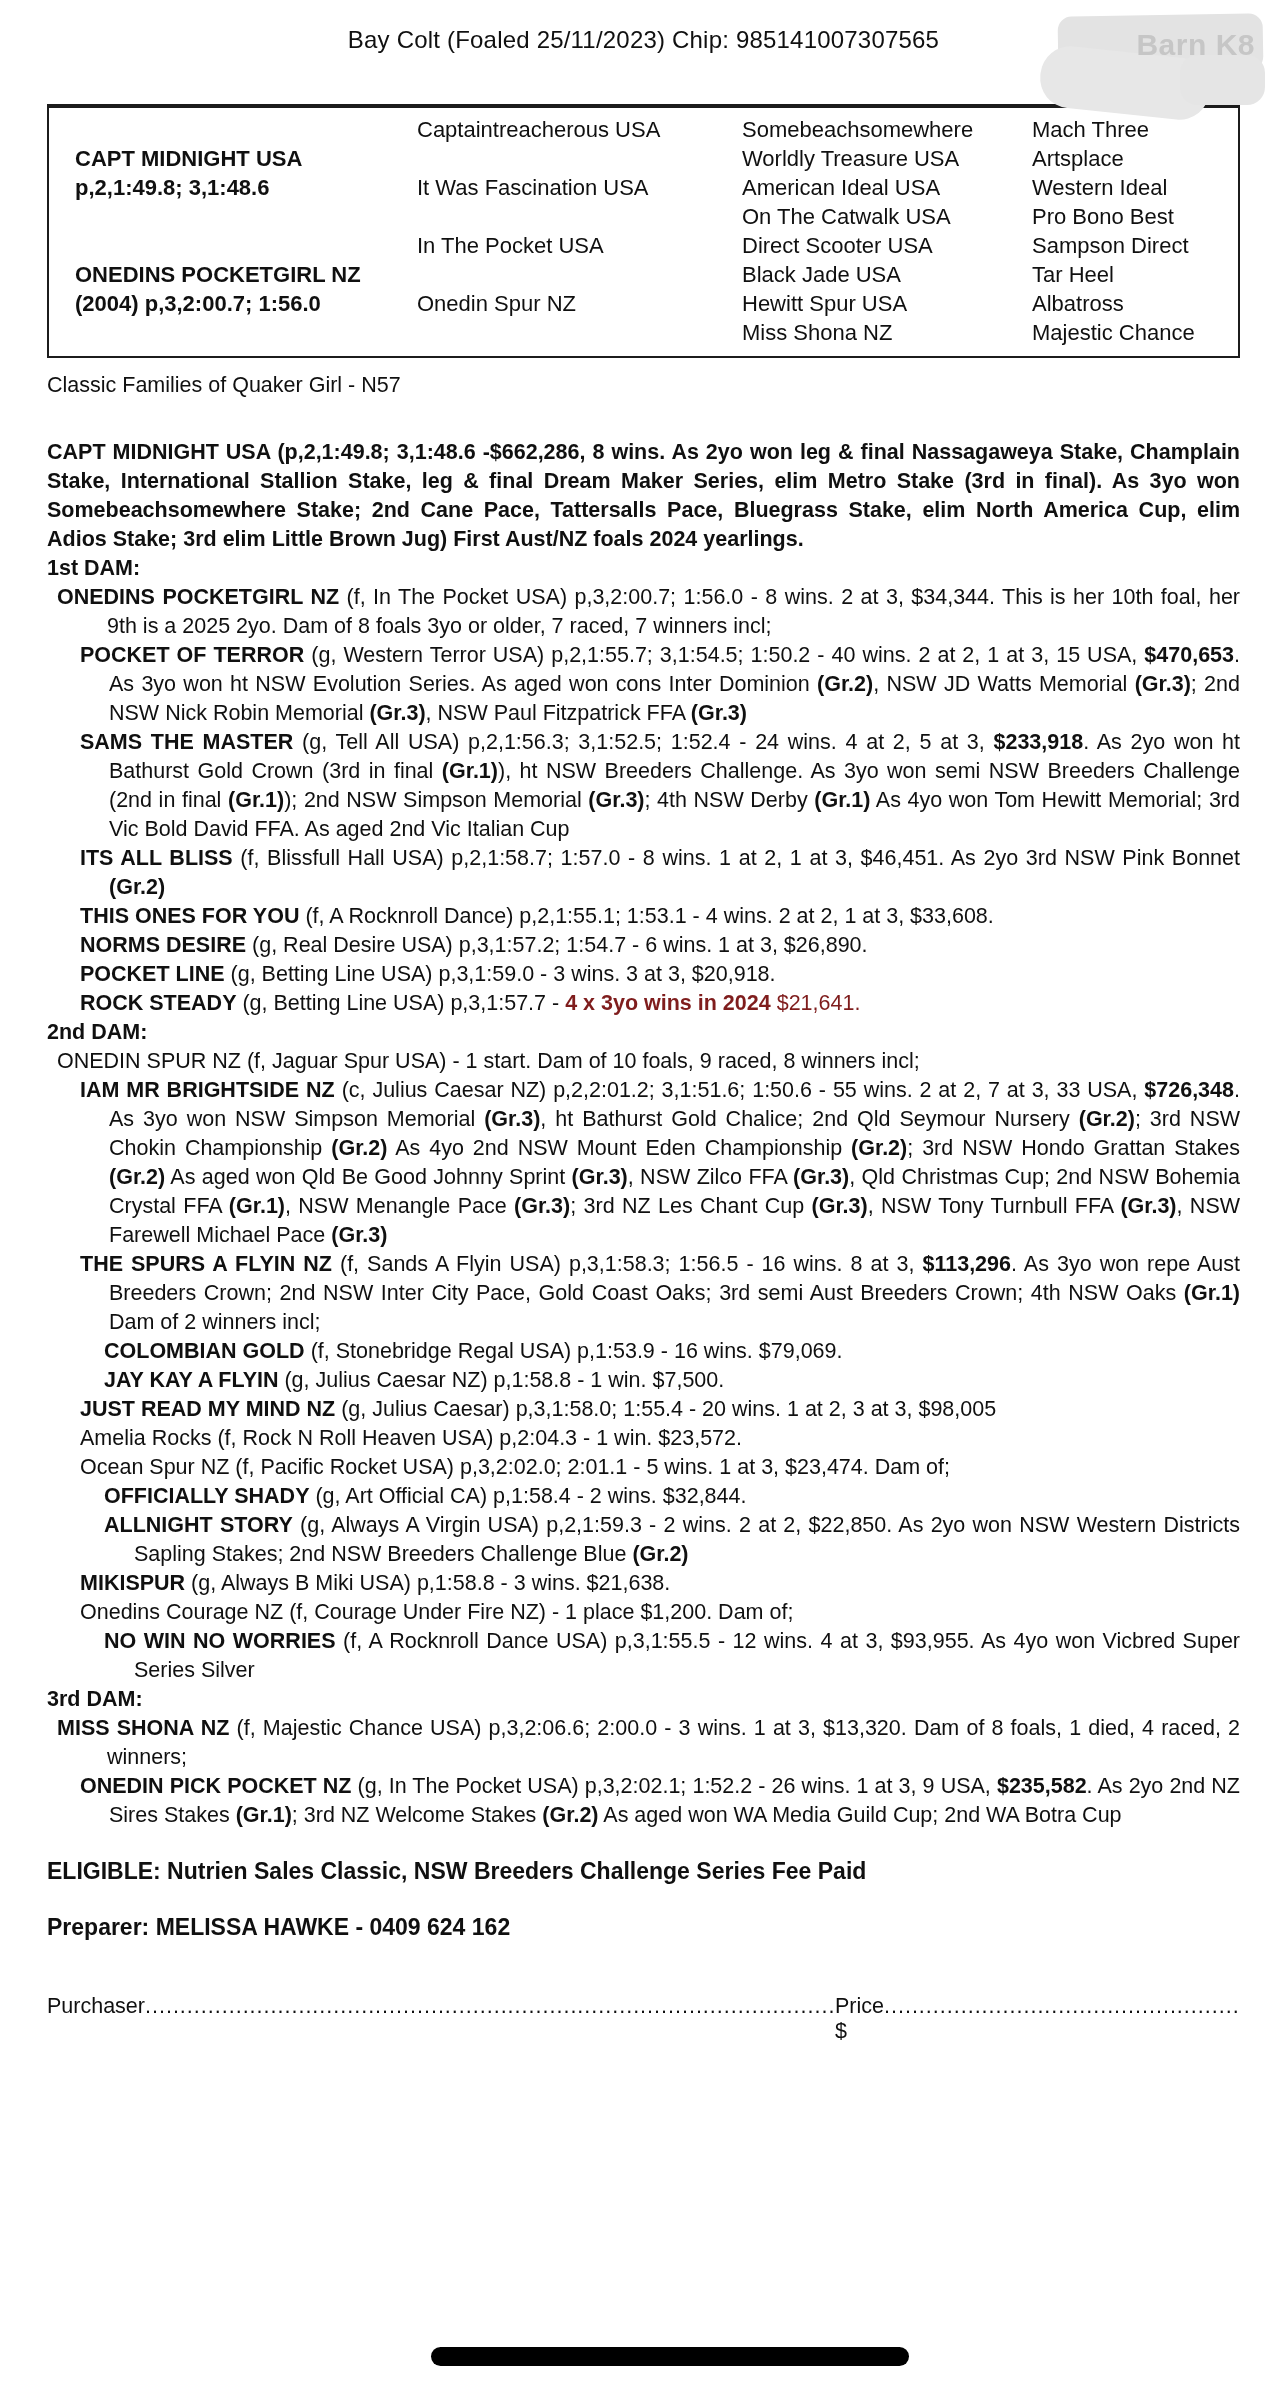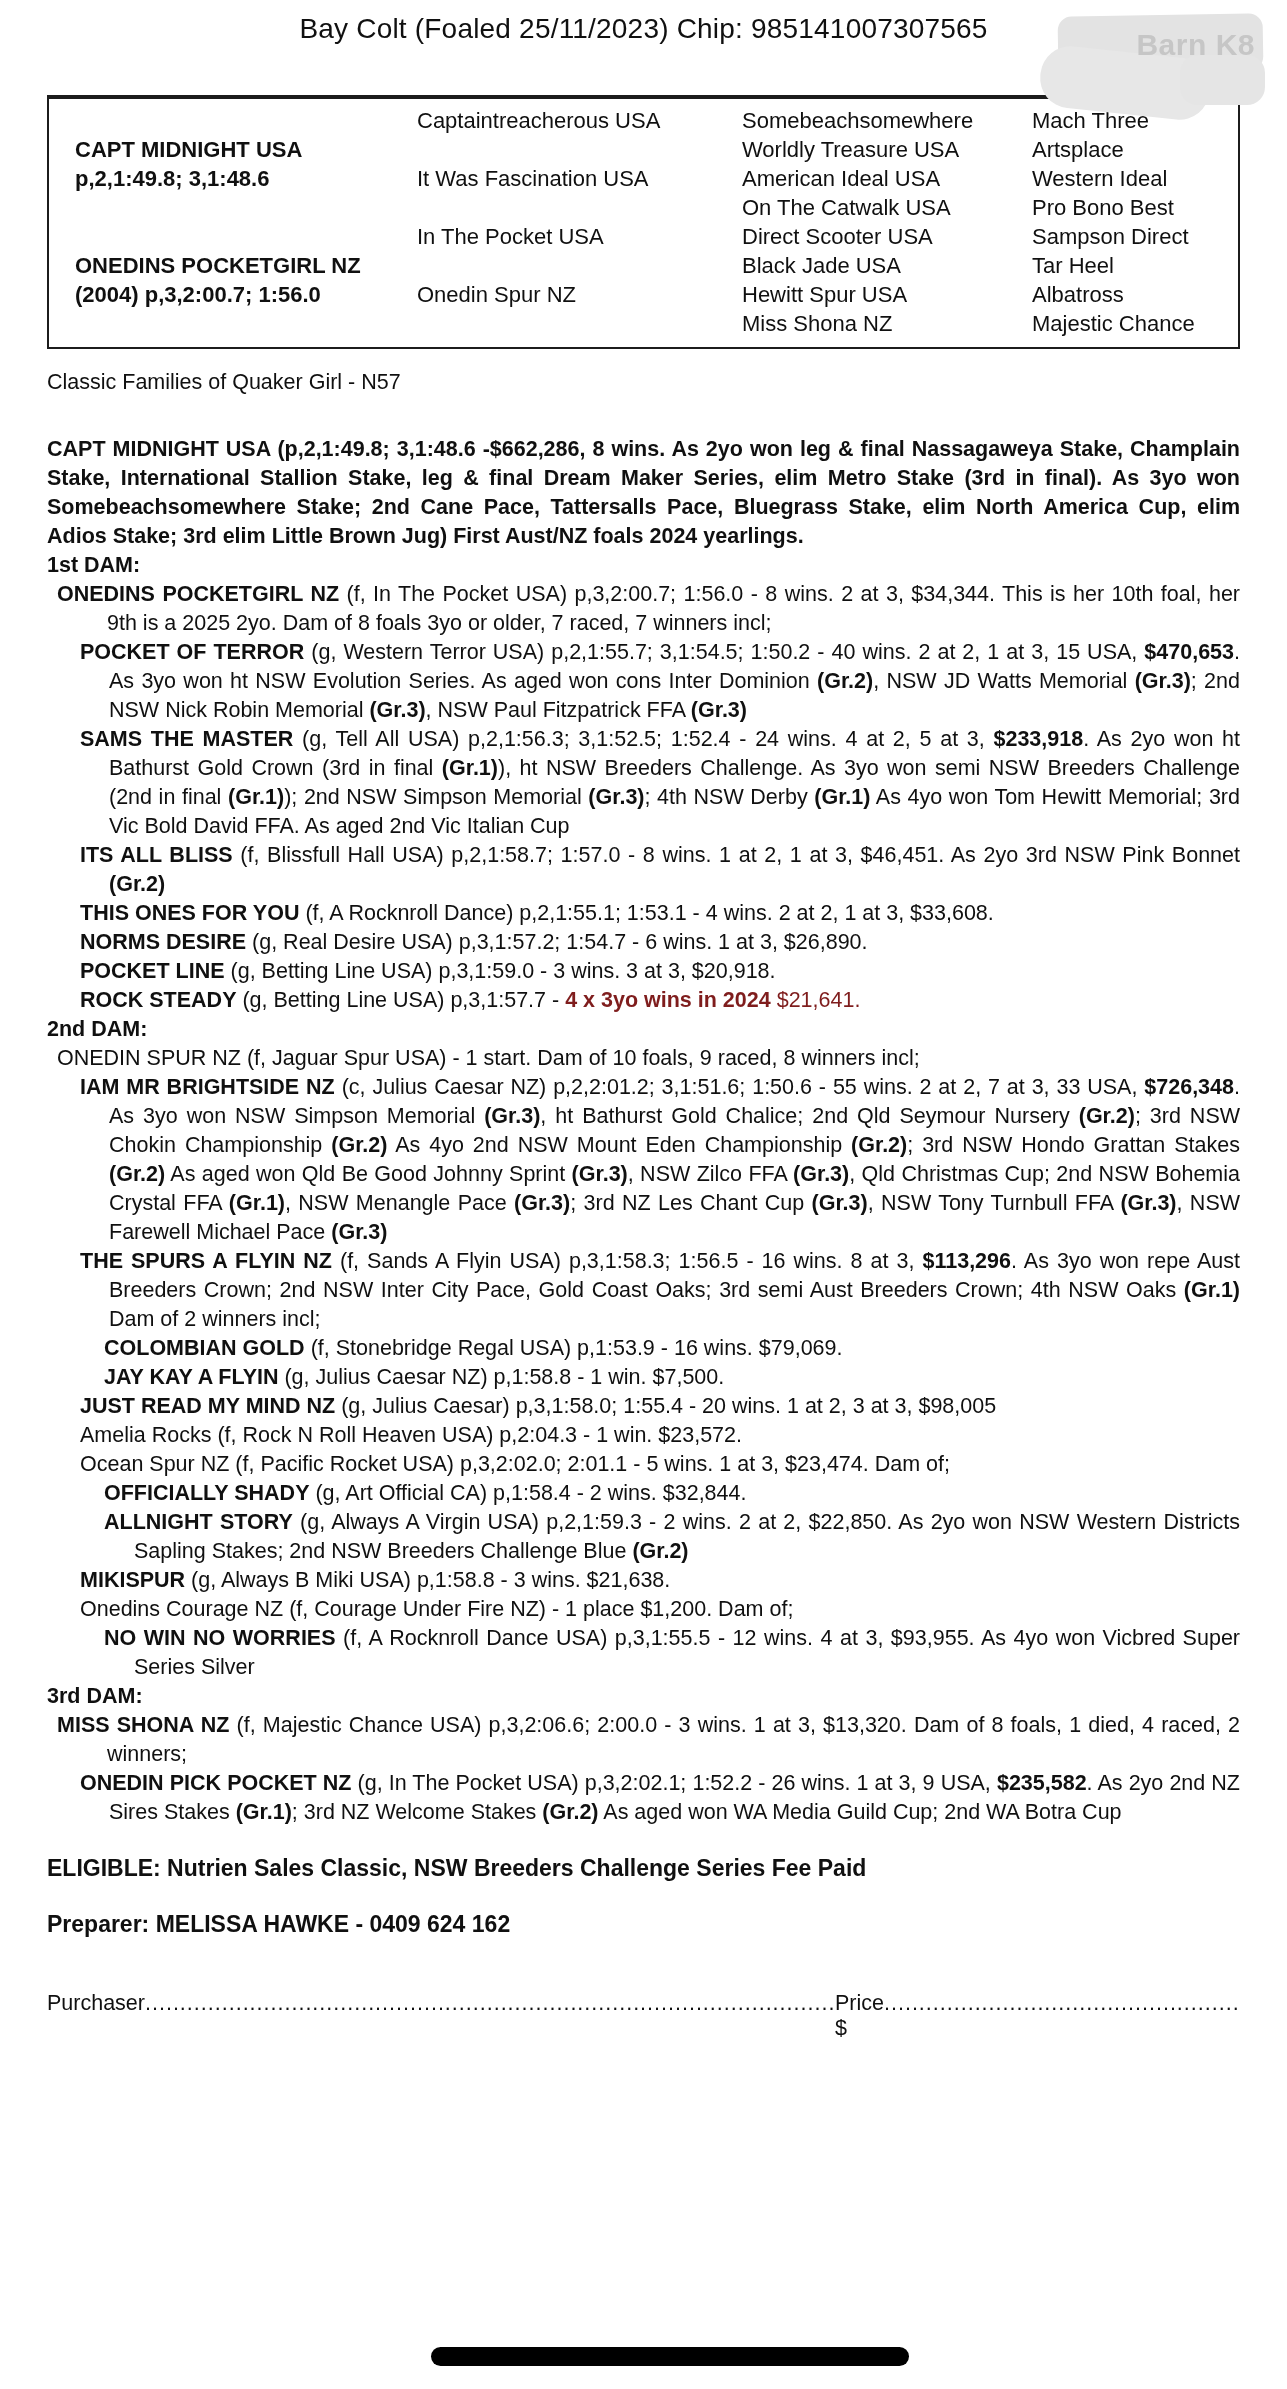--- a/index.html
+++ b/index.html
@@ -1,39 +1,39 @@
 <!DOCTYPE html>
 <html><head>
 <meta charset="utf-8">
 <style>
   html,body{margin:0;padding:0;background:#ffffff;}
   .page{position:relative;width:1287px;height:2389px;background:#ffffff;overflow:hidden;
         font-family:"Liberation Sans",sans-serif;color:#101010;}
-  .title{text-align:center;padding-top:13px;font-size:28px;letter-spacing:0.2px;}
+  .title{text-align:center;padding-top:26px;font-size:24px;letter-spacing:0.2px;}
   
   .bb1{position:absolute;left:1058px;top:15px;width:205px;height:57px;background:#e3e3e3;border-radius:14px;transform:rotate(-1deg);z-index:2;}
   .bb2{position:absolute;left:1040px;top:52px;width:170px;height:62px;background:#e7e7e7;border-radius:30px;transform:rotate(6deg);z-index:2;}
   .bb3{position:absolute;left:1180px;top:55px;width:85px;height:50px;background:#e5e5e5;border-radius:18px;z-index:2;}
   .badge-text{position:absolute;left:1075px;top:28px;width:180px;text-align:right;
               font-size:30px;font-weight:700;color:#c6c6c6;letter-spacing:0.5px;z-index:3;}
   .content{margin:0 47px;}
   
   .pedbox{border:2.5px solid #1c1c1c;border-top-width:4px;margin-top:50px;padding:7px 0 9px 26px;}
   .pedgrid{display:grid;grid-template-columns:342px 325px 290px 1fr;grid-auto-rows:29px;
            font-size:22px;line-height:29px;}
   .c1{grid-column:1;font-weight:700;}
   .sire-cell{grid-row:1/span 4;align-self:center;}
   .dam-cell{grid-row:5/span 4;align-self:center;}
   .c2{grid-column:2;align-self:start;}
   .p0{grid-row:1/span 2}.p1{grid-row:3/span 2}.p2{grid-row:5/span 2}.p3{grid-row:7/span 2}
   .c3{grid-column:3}.c4{grid-column:4}
   .rw1{grid-row:1}.rw2{grid-row:2}.rw3{grid-row:3}.rw4{grid-row:4}
   .rw5{grid-row:5}.rw6{grid-row:6}.rw7{grid-row:7}.rw8{grid-row:8}
   
-  .family{margin-top:19px;font-size:21.5px;line-height:29px;}
+  .family{margin-top:13px;font-size:21.5px;line-height:29px;}
   .sirepara{margin-top:38px;font-weight:700;text-align:justify;font-size:21.5px;line-height:29px;}
   .dam-heading{margin-top:0;font-weight:700;font-size:21.5px;line-height:29px;}
   .entry{font-size:21.5px;line-height:29px;text-align:justify;}
   .l1{padding-left:60px;text-indent:-50px;}
   .l2{padding-left:62px;text-indent:-29px;}
   .l3{padding-left:87px;text-indent:-30px;}
   .b{font-weight:700;}
   .r{color:#7f1d1d;}
   .eligible{margin-top:27px;font-weight:700;font-size:23px;line-height:29px;}
   .preparer{margin-top:27px;font-weight:700;font-size:23px;line-height:29px;}

